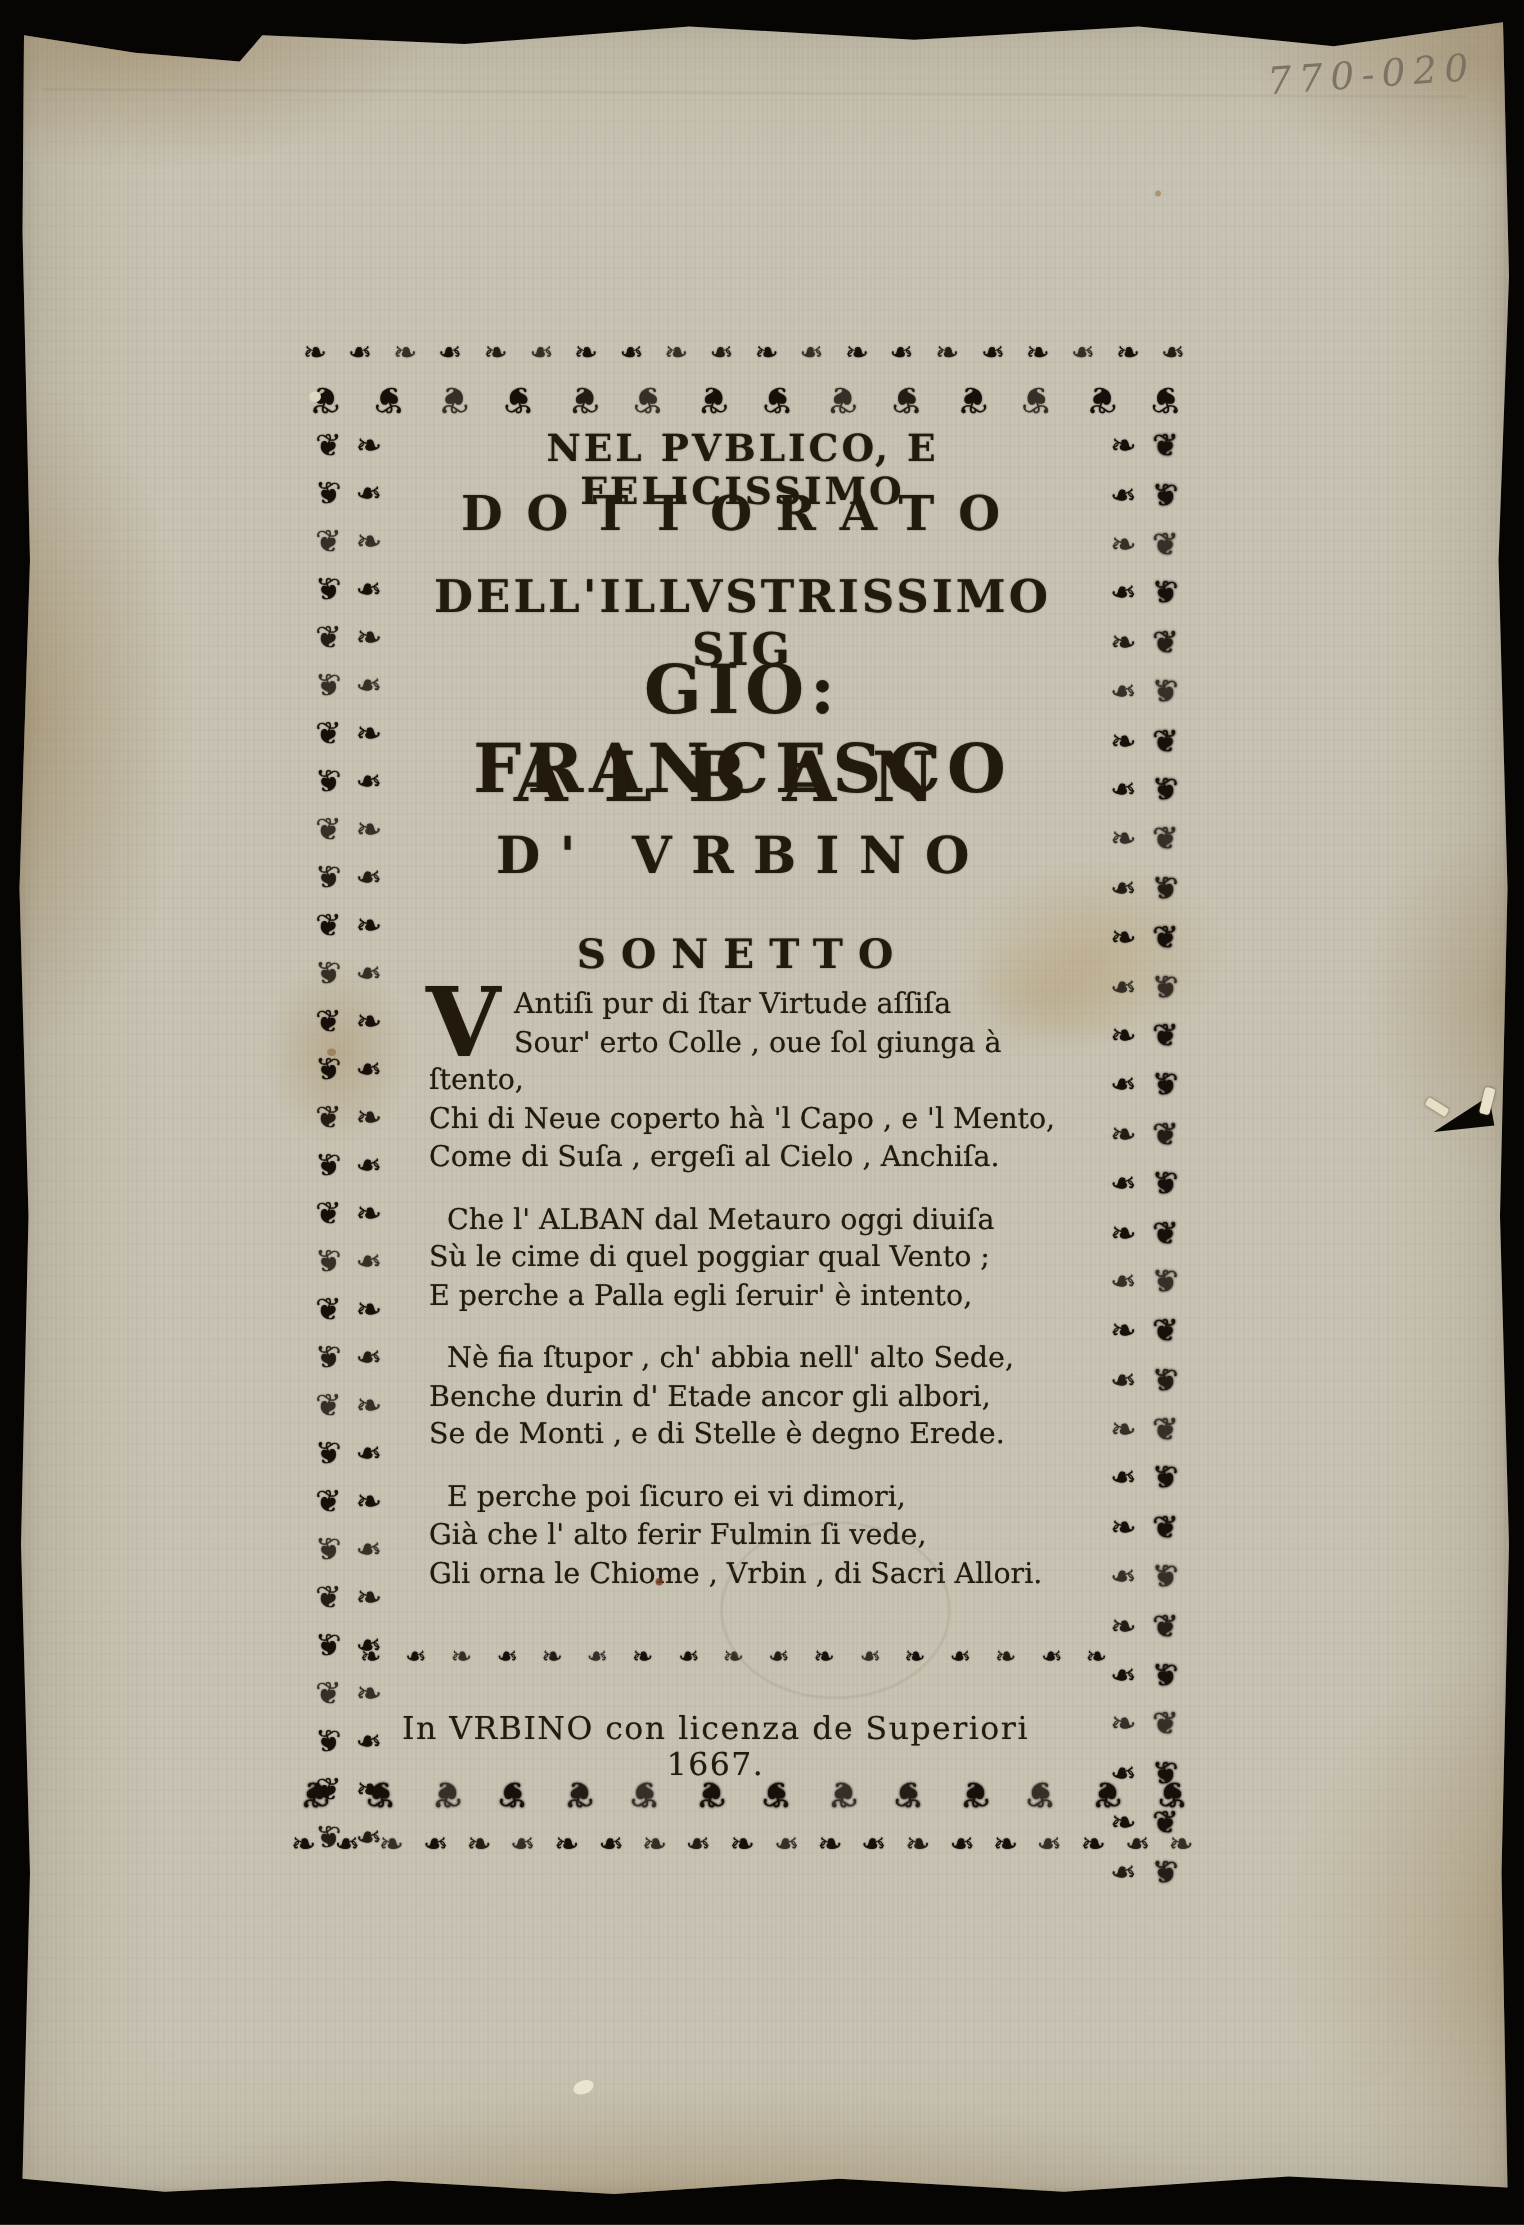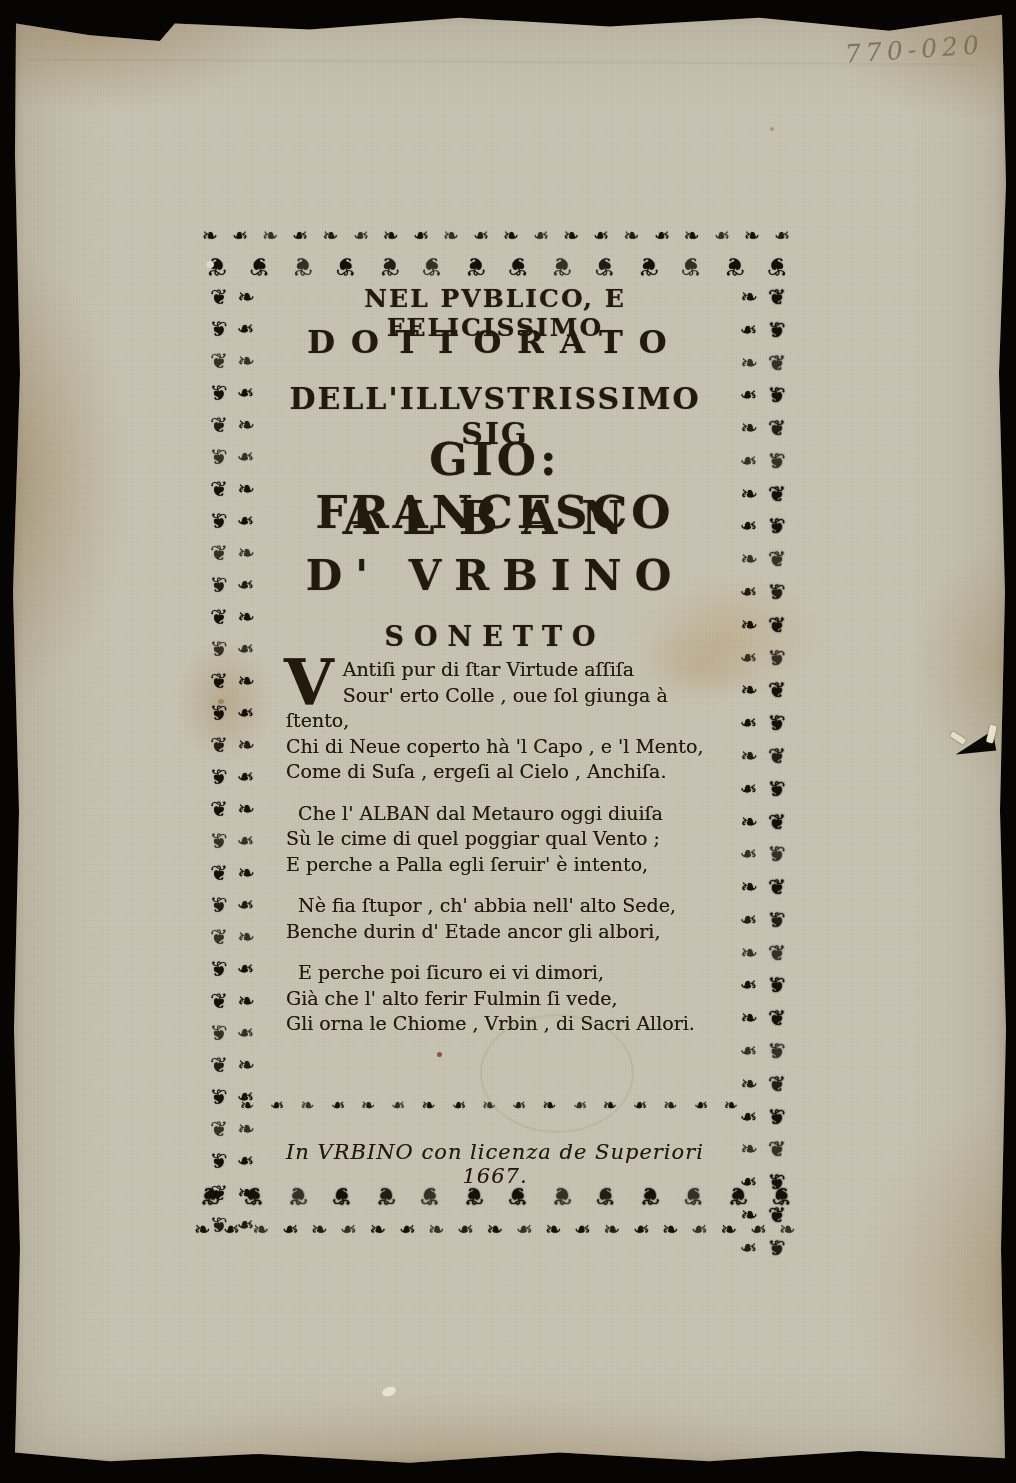--- a/index.html
+++ b/index.html
@@ -27,29 +27,29 @@
   .crease{left:18px;top:52px;width:950px;height:2px;background:rgba(110,112,126,0.10);transform:rotate(0.3deg);}
   .annotation{left:835px;top:26px;font-style:italic;font-size:25px;letter-spacing:5px;
     color:rgba(122,111,97,0.95);transform:rotate(-4deg);}
   .title-line{left:245px;width:480px;text-align:center;font-weight:bold;
     text-shadow:0 0 1px rgba(35,26,14,0.55);}
   .t1{top:275px;font-size:25px;letter-spacing:2px;}
   .t2{top:314px;font-size:32px;letter-spacing:16px;}
   .t3{top:372px;font-size:30px;letter-spacing:2px;}
   .t4{top:424px;font-size:45px;letter-spacing:4px;}
   .t5{top:482px;font-size:46px;letter-spacing:24px;}
-  .t6{top:542px;font-size:42px;letter-spacing:13px;}
+  .t6{top:542px;font-size:34px;letter-spacing:13px;}
   .t7{top:612px;font-size:27px;letter-spacing:10px;}
   .poem{left:276px;top:648px;width:450px;font-size:19px;line-height:25.5px;
     text-shadow:0 0 0.6px rgba(35,26,14,0.6);}
   .stanza{margin-bottom:16px;}
   .stanza .line{}
   .stanza .line.first{margin-left:12px;}
   .dropcap{float:left;font-size:64px;line-height:48px;margin:2px 9px 0 -2px;font-weight:bold;}
-  .imprint{left:245px;top:1131px;width:480px;text-align:center;font-style:italic;
+  .imprint{left:227px;top:1131px;width:480px;text-align:center;
     font-size:21px;letter-spacing:1px;text-shadow:0 0 0.6px rgba(35,26,14,0.55);}
   
   .orn{display:flex;justify-content:space-between;align-items:center;overflow:hidden;
     color:#17100a;font-family:"DejaVu Sans","Liberation Sans",sans-serif;}
   .orn .og{display:inline-block;text-shadow:0 0 1px rgba(20,12,6,0.8);}
   .orn .og:nth-child(even){transform:scaleX(-1);}
   .orn .og:nth-child(3n){opacity:0.82;}
   .orn .og:nth-child(5n){opacity:0.92;}
   .orn-v{flex-direction:column;}
   .orn-v .og:nth-child(even){transform:scaleY(1) scaleX(-1);}
@@ -332,20 +332,21 @@
         <div class="line">Come di Suſa , ergeſi al Cielo , Anchiſa.</div>
       </div>
       <div class="stanza">
         <div class="line first">Che l' ALBAN dal Metauro oggi diuiſa</div>
         <div class="line">Sù le cime di quel poggiar qual Vento ;</div>
         <div class="line">E perche a Palla egli ſeruir' è intento,</div>
       </div>
       <div class="stanza">
         <div class="line first">Nè fia ſtupor , ch' abbia nell' alto Sede,</div>
         <div class="line">Benche durin d' Etade ancor gli albori,</div>
+        <div class="line">Se de Monti , e di Stelle è degno Erede.</div>
       </div>
       <div class="stanza">
         <div class="line first">E perche poi ſicuro ei vi dimori,</div>
         <div class="line">Già che l' alto ferir Fulmin ſi vede,</div>
         <div class="line">Gli orna le Chiome , Vrbin , di Sacri Allori.</div>
       </div>
     </div>
 
     <div class="abs ink imprint">In VRBINO con licenza de Superiori 1667.</div>
 

